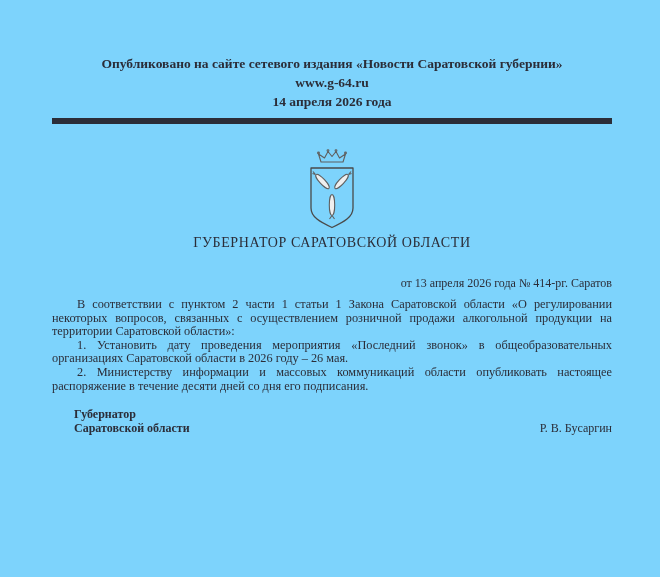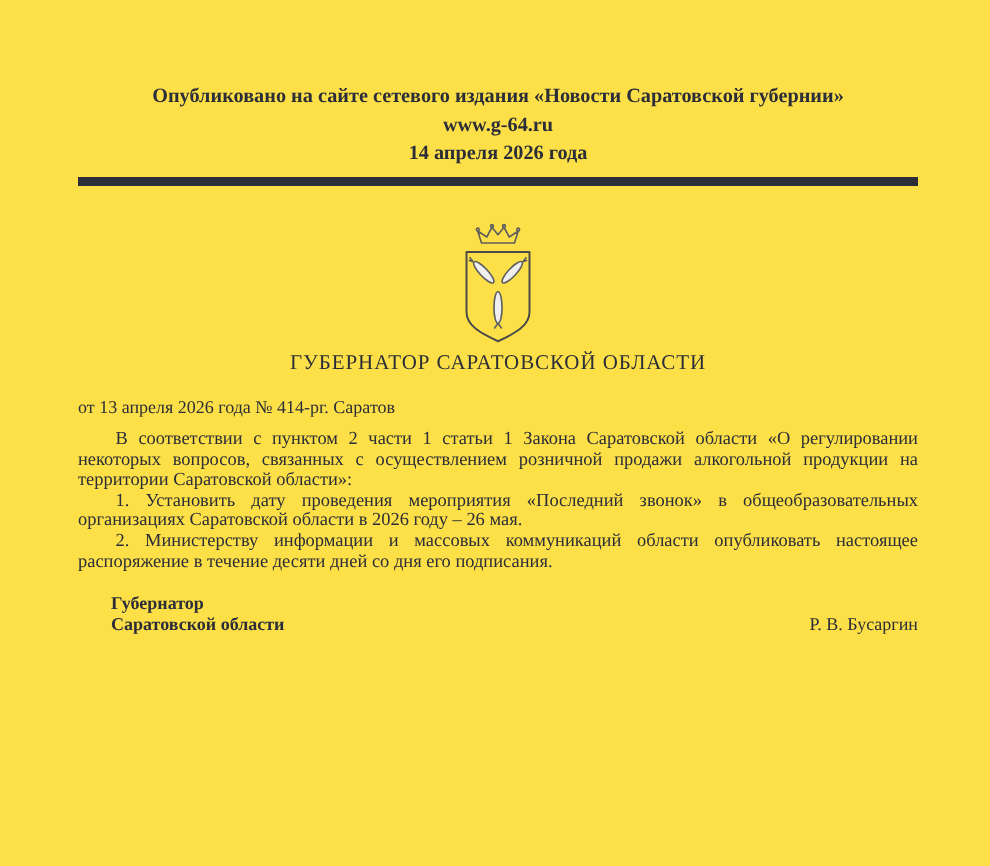--- a/index.html
+++ b/index.html
@@ -1,20 +1,20 @@
 <!DOCTYPE html>
 <html lang="ru"><head>
 <meta charset="utf-8">
 <style>
   * { margin:0; padding:0; box-sizing:border-box; }
   html,body { background:#ffffff; }
   .page {
     position:relative;
     width:660px; height:577px;
-    background:#fde047;
+    background:#7dd3fc;
     color:#2b2d38;
     font-family:"Liberation Serif","DejaVu Serif",serif;
     overflow:hidden;
   }
   .content { padding:54px 48px 0 52px; }
 
   .pub-header { text-align:center; font-weight:bold; font-size:13.5px; line-height:19px; }
 
   .double-rule {
     margin-top:7px;
@@ -22,21 +22,21 @@
     border-top:4px solid #2b2d38;
     border-bottom:2px solid #2b2d38;
   }
 
   .emblem-wrap { margin-top:25px; text-align:center; height:82px; }
   .emblem-wrap svg { display:inline-block; }
 
   .authority { margin-top:4px; text-align:center; font-size:14px; letter-spacing:0.6px; }
   .doc-type  { margin-top:9px;  text-align:center; font-size:14.5px; font-weight:bold; letter-spacing:0.4px; }
 
-  .date-row { margin-top:13px; display:flex; justify-content:flex-start; font-size:12px; line-height:14px; }
+  .date-row { margin-top:25px; display:flex; justify-content:flex-end; font-size:12px; line-height:14px; }
 
   .subject { margin-top:15px; font-weight:bold; font-size:13px; line-height:14.5px; }
 
   .body-text { margin-top:8px; font-size:12.3px; line-height:13.6px; text-align:justify; }
   .body-text p { text-indent:25px; }
 
   .sig-row { margin-top:14px; display:flex; justify-content:space-between; align-items:flex-end; font-size:12px; line-height:14px; }
   .sig-left { font-weight:bold; padding-left:22px; }
   .sig-name { font-weight:normal; }
 </style>

